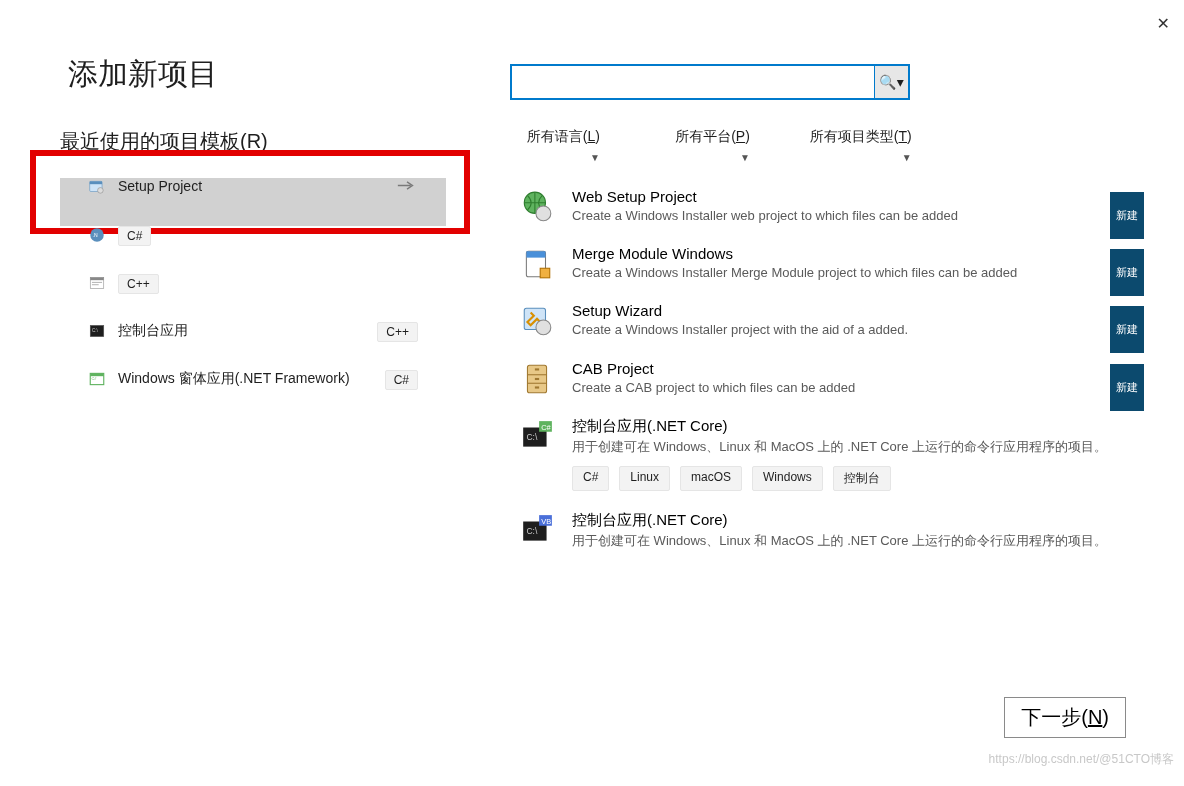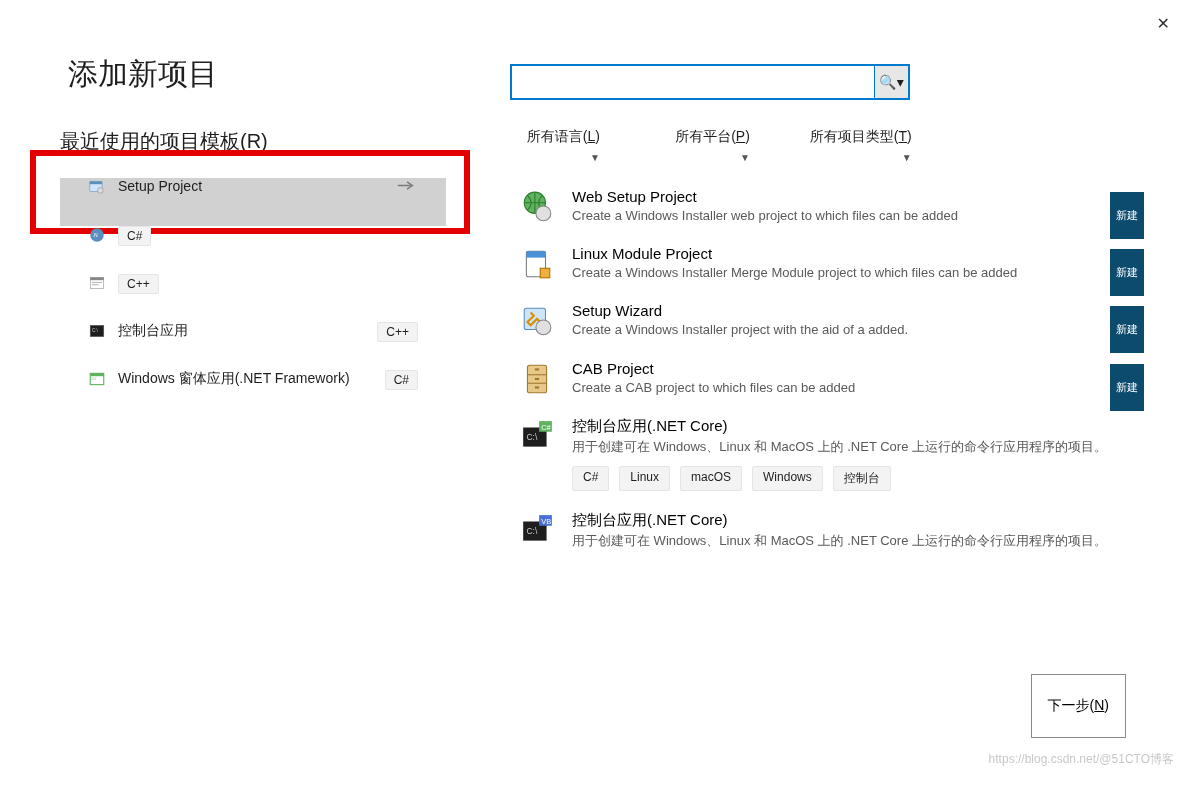--- a/index.html
+++ b/index.html
@@ -24,21 +24,21 @@
 .filter .chev { font-size: 10px; color: #555; margin-left: 80px; }
 .templates { position: absolute; left: 520px; top: 188px; width: 600px; }
 .tpl { display: flex; gap: 18px; margin-bottom: 20px; cursor: pointer; position: relative; }
 .tpl-icon { width: 34px; height: 34px; flex-shrink: 0; margin-top: 2px; }
 .tpl-body { flex: 1; }
 .tpl-title { font-size: 15px; color: #000; margin-bottom: 2px; }
 .tpl-desc { font-size: 13px; color: #5a5a5a; line-height: 1.4; }
 .tpl-tags { margin-top: 10px; display: flex; gap: 10px; }
 .tpl-tags span { background: #f3f3f3; border: 1px solid #e5e5e5; padding: 3px 10px; font-size: 12px; border-radius: 2px; }
 .new-badge { position: absolute; right: -24px; top: 4px; background: #0c4a6e; color: #fff; font-size: 11px; padding: 16px 6px; border-radius: 0; }
-.next-btn { position: absolute; right: 58px; bottom: 48px; border: 1px solid #8a8a8a; background: #fff; padding: 22px 16px; font-size: 14px; cursor: pointer; }
+.next-btn { position: absolute; right: 58px; bottom: 48px; border: 1px solid #8a8a8a; background: #fff; padding: 6px 16px; font-size: 20px; cursor: pointer; }
 .next-btn .ul { text-decoration: underline; }
 .watermark { position: absolute; right: 10px; bottom: 18px; font-size: 12px; color: #c8c8c8; }
 </style>
 </head>
 <body>
 
 <div class="close-x">✕</div>
 
 <h1 class="dialog-title">添加新项目</h1>
 
@@ -131,21 +131,21 @@
   </div>
   <div class="new-badge">新建</div>
     </div>
     <div class="tpl">
       <div class="tpl-icon"><svg xmlns="http://www.w3.org/2000/svg" viewBox="0 0 32 32">
           <rect x="6" y="4" width="18" height="24" rx="2" fill="#fff" stroke="#7a7a7a"></rect>
           <rect x="6" y="4" width="18" height="6" fill="#4a90d9"></rect>
           <rect x="19" y="20" width="9" height="9" fill="#f0b040" stroke="#b07000"></rect>
         </svg></div>
   <div class="tpl-body">
-    <div class="tpl-title">Linux Module Project</div>
+    <div class="tpl-title">Merge Module Windows</div>
     <div class="tpl-desc">Create a Windows Installer Merge Module project to which files can be added</div>
 
   </div>
   <div class="new-badge">新建</div>
     </div>
     <div class="tpl">
       <div class="tpl-icon"><svg xmlns="http://www.w3.org/2000/svg" viewBox="0 0 32 32">
           <rect x="4" y="4" width="20" height="20" rx="2" fill="#cfe4f7" stroke="#5a8fbd"></rect>
           <path d="M10 8l3 3-6 6 3 3 6-6 3 3" stroke="#d99000" stroke-width="2" fill="none"></path>
           <circle cx="22" cy="22" r="7" fill="#e0e0e0" stroke="#888"></circle>

